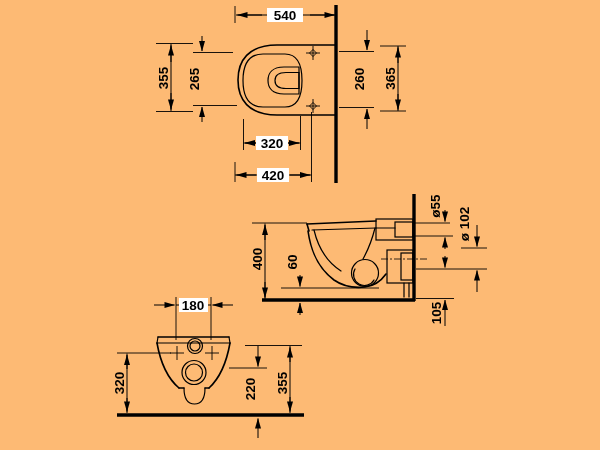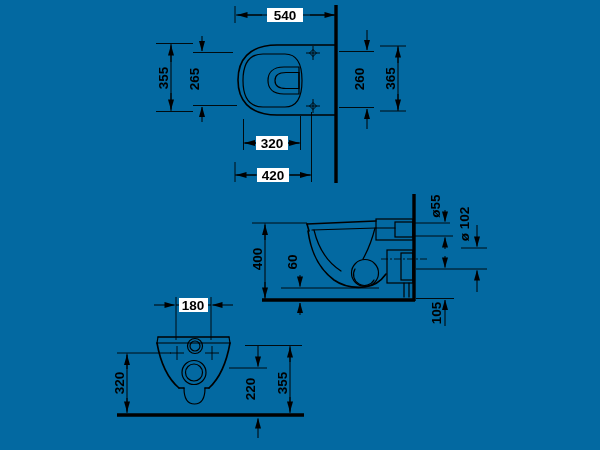--- a/index.html
+++ b/index.html
@@ -1,16 +1,16 @@
 <!DOCTYPE html>
 <html><head>
 <meta charset="utf-8">
 <style>
   html,body{margin:0;padding:0;background:#fff;}
-  .stage{position:relative;width:600px;height:450px;background:#0369a1;overflow:hidden;
+  .stage{position:relative;width:600px;height:450px;background:#fdba74;overflow:hidden;
          font-family:"Liberation Sans",sans-serif;}
   svg{display:block;}
   .ol{stroke:#000;stroke-width:1.6;fill:none;stroke-linecap:round;stroke-linejoin:round;}
   .ol2{stroke:#000;stroke-width:1.2;fill:none;stroke-linecap:round;}
   .thick{stroke:#000;stroke-width:3.4;fill:none;}
   .dim{stroke:#000;stroke-width:1;fill:none;}
   .ext{stroke:#000;stroke-width:0.9;fill:none;}
   .cl{stroke:#000;stroke-width:0.8;fill:none;stroke-dasharray:7 2 2 2;}
   .gap{fill:#fff;stroke:none;}
   text{fill:#000;font-family:"Liberation Sans",sans-serif;font-weight:bold;

